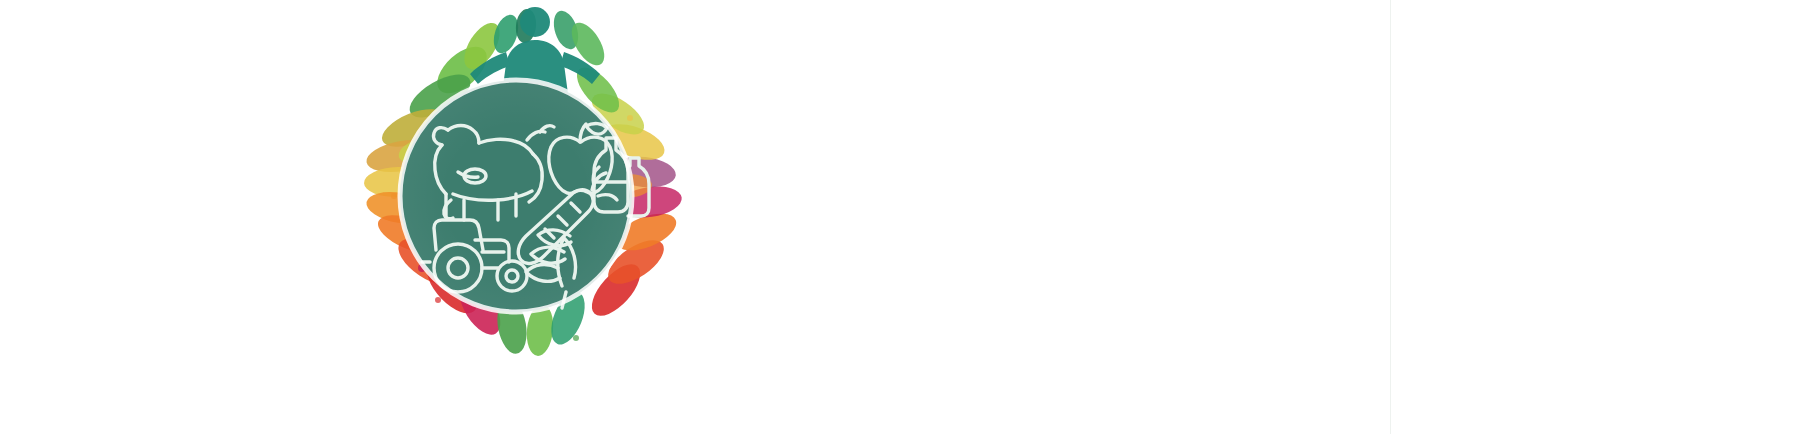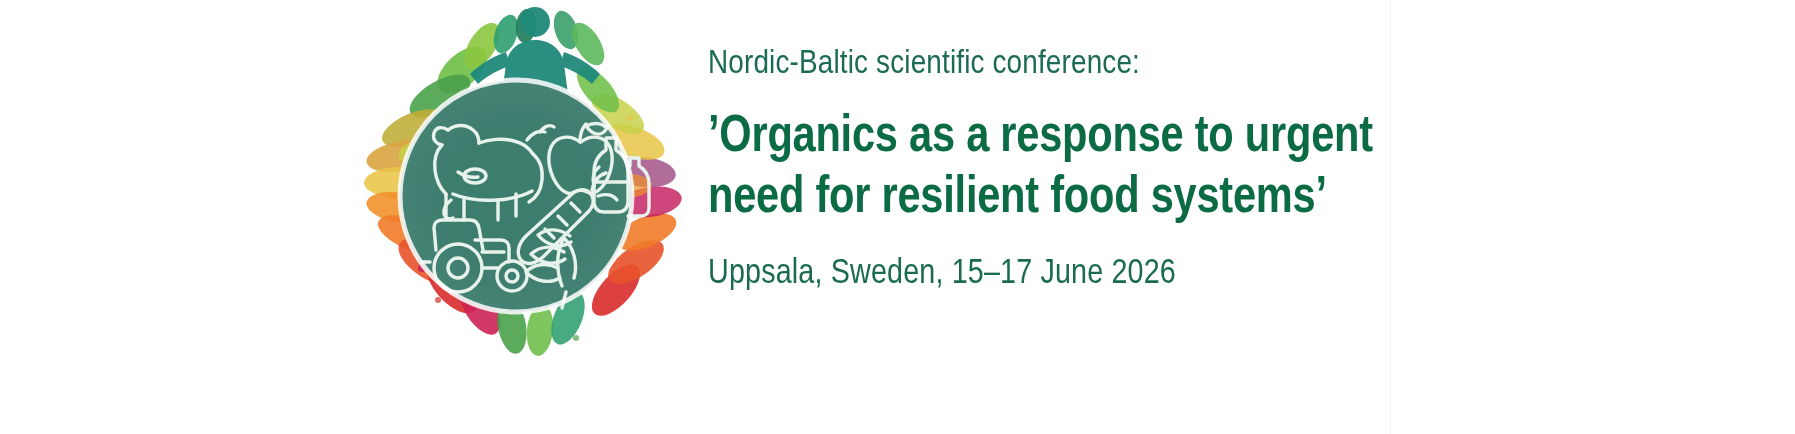--- a/index.html
+++ b/index.html
@@ -217,24 +217,14 @@
           <path d="M234 252 c-12 -7 -24 -6 -33 2 c10 10 24 12 34 5"></path>
           <path d="M240 236 c-11 -8 -23 -8 -32 -1 c9 11 23 14 33 7"></path>
           <path d="M236 292 l-4 16"></path>
         </g>
       </g>
 
       <circle cx="186" cy="196" r="116" fill="none" stroke="#ffffff" stroke-width="5" opacity="0.85"></circle>
     </svg>
   </div>
 
-  <div class="textblock">
-    <div class="subtitle">Nordic-Baltic scientific conference:</div>
-
-    <div class="headline">
-      <span class="ln">’Organics as a response to urgent</span>
-      <span class="ln">need for resilient food systems’</span>
-    </div>
-
-    <div class="dateline">Uppsala, Sweden, 15–17 June 2026</div>
-  </div>
 
 </div>
 
 </body></html>

